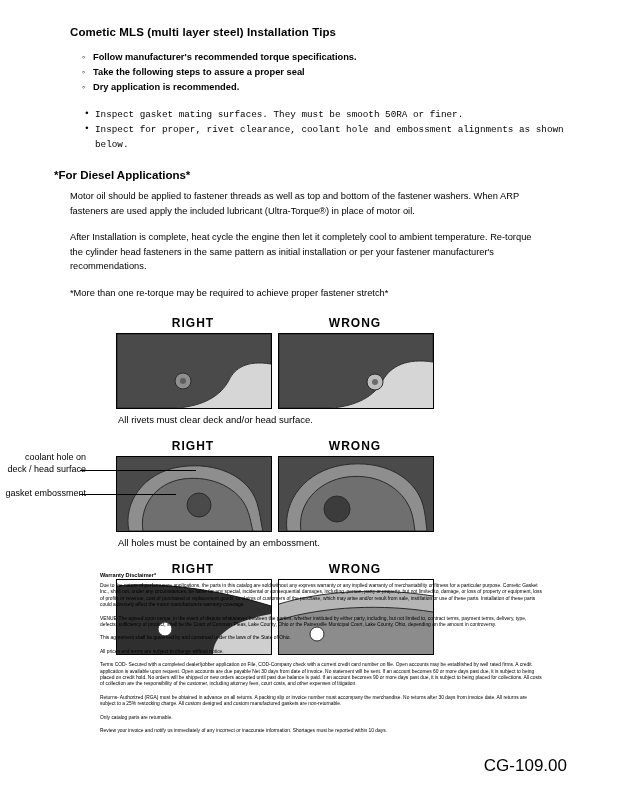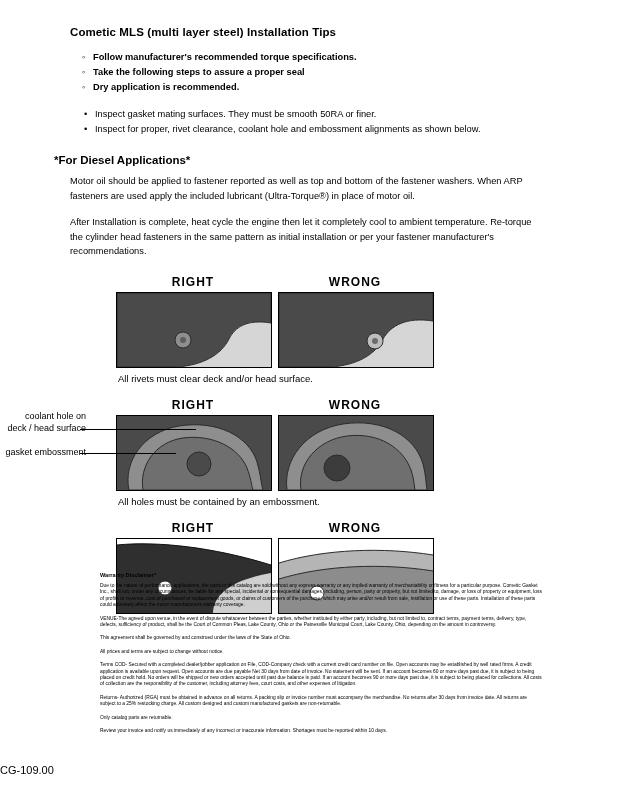--- a/index.html
+++ b/index.html
@@ -44,20 +44,21 @@
     content: "\25E6";
     position: absolute;
     left: 0;
     top: 0;
     font-size: 9px;
   }
   ul.sub {
     list-style: none;
     margin: 10px;
     padding: 0 0 0 14px;
+    font-family: Liberation Mono, monospace;
   }
   ul.sub > li {
     font-size: 9.3px;
     line-height: 15px;
     position: relative;
     padding-left: 11px;
   }
   ul.sub > li::before {
     content: "\2022";
     position: absolute;
@@ -143,46 +144,47 @@
   }
   .warranty p {
     font-size: 4.9px;
     line-height: 6.4px;
     margin: 0 0 7px 0;
     text-align: left;
   }
   .docnum {
     position: absolute;
     left: 0;
-    right: 42px;
+    right: 51px;
     bottom: 24px;
-    text-align: left;
-    font-size: 11px;
+    text-align: right;
+    font-size: 17px;
   }
 </style>
 </head>
 <body>
 
 <div class="page">
 
   <h1 class="title">Cometic MLS (multi layer steel) Installation Tips</h1>
 
   <ul class="bullets">
     <li>Follow manufacturer's recommended torque specifications.</li>
     <li>Take the following steps to assure a proper seal</li>
     <li>Dry application is recommended.</li>
   </ul>
   <ul class="sub" style="margin-left:28px;">
     <li>Inspect gasket mating surfaces.  They must be smooth 50RA or finer.</li>
     <li>Inspect for proper, rivet clearance, coolant hole and embossment alignments as shown below.</li>
   </ul>
 
   <h2 class="section">*For Diesel Applications*</h2>
-  <p class="body">Motor oil should be applied to fastener reported as well as top and bottom of the fastener washers. When ARP fasteners are used apply the included lubricant (Ultra-Torque®) in place of motor oil.</p>
+  <p class="body">Motor oil should be applied to fastener threads as well as top and bottom of the fastener washers. When ARP fasteners are used apply the included lubricant (Ultra-Torque®) in place of motor oil.</p>
   <p class="body">After Installation is complete, heat cycle the engine then let it completely cool to ambient temperature. Re-torque the cylinder head fasteners in the same pattern as initial installation or per your fastener manufacturer's recommendations.</p>
+  <p class="body last">*More than one re-torque may be required to achieve proper fastener stretch*</p>
 
   <div class="figures">
 
     <div class="figgroup">
       <div class="figrow">
         <div class="figcol">
           <div class="figlabel">RIGHT</div>
           <div class="figbox">
             <svg width="154" height="74" viewBox="0 0 154 74">
               <rect x="0" y="0" width="154" height="74" fill="#ffffff"></rect>

